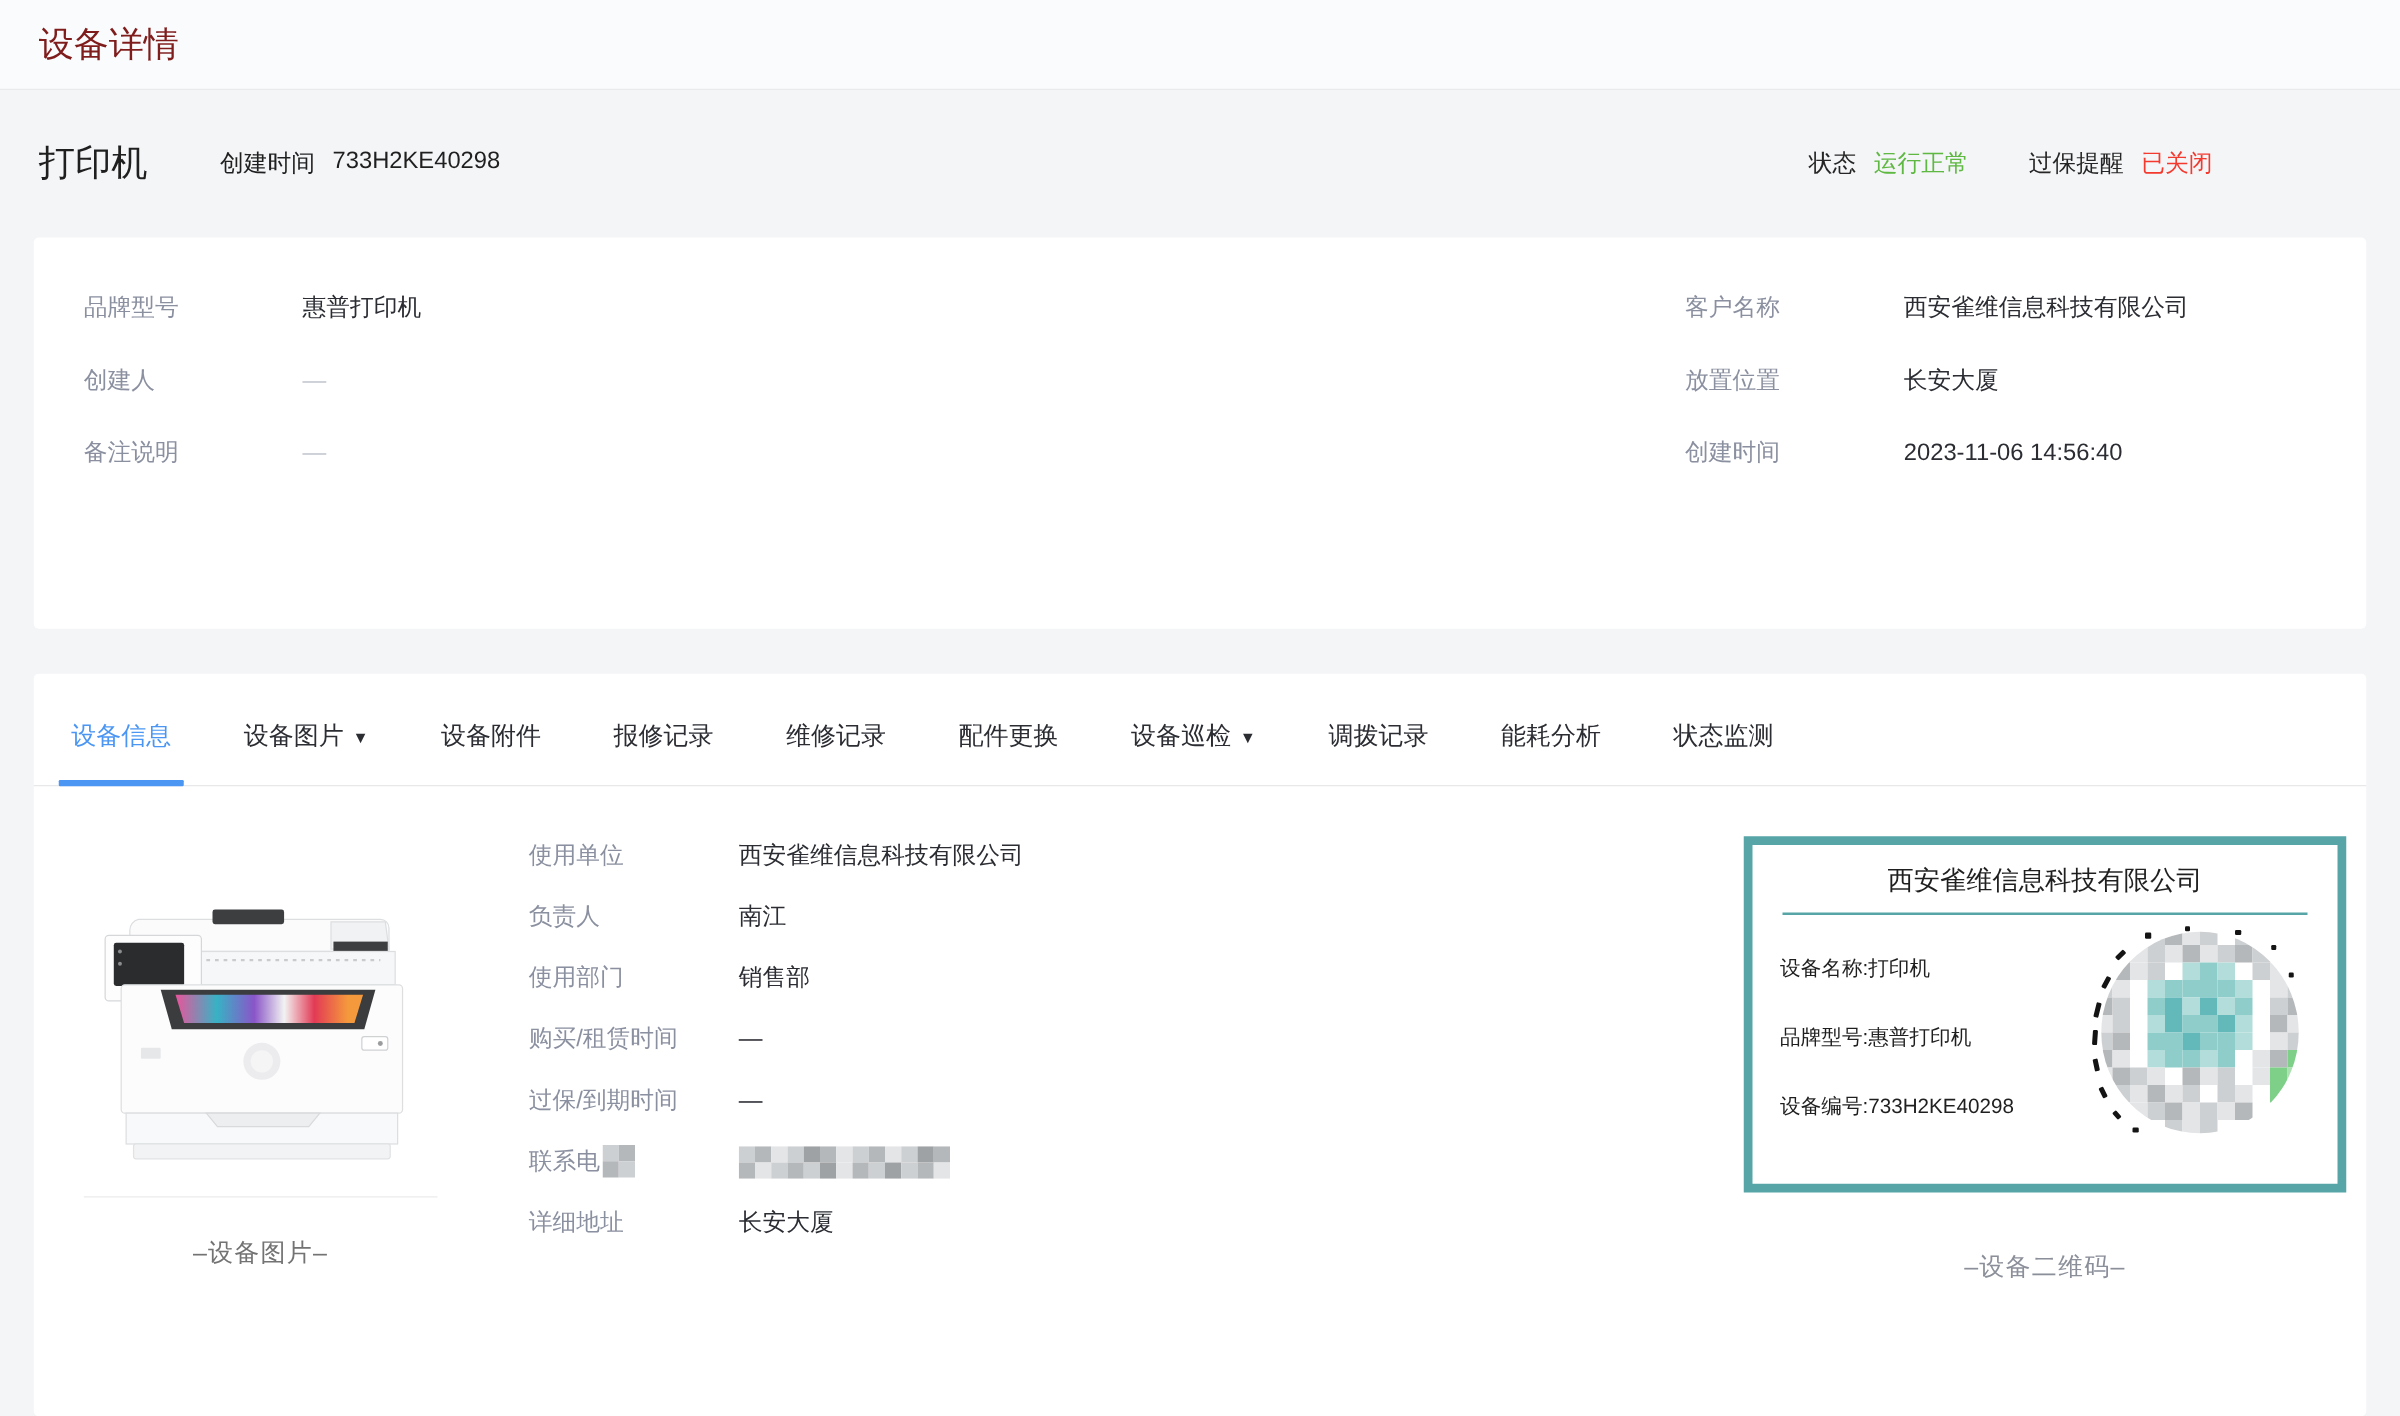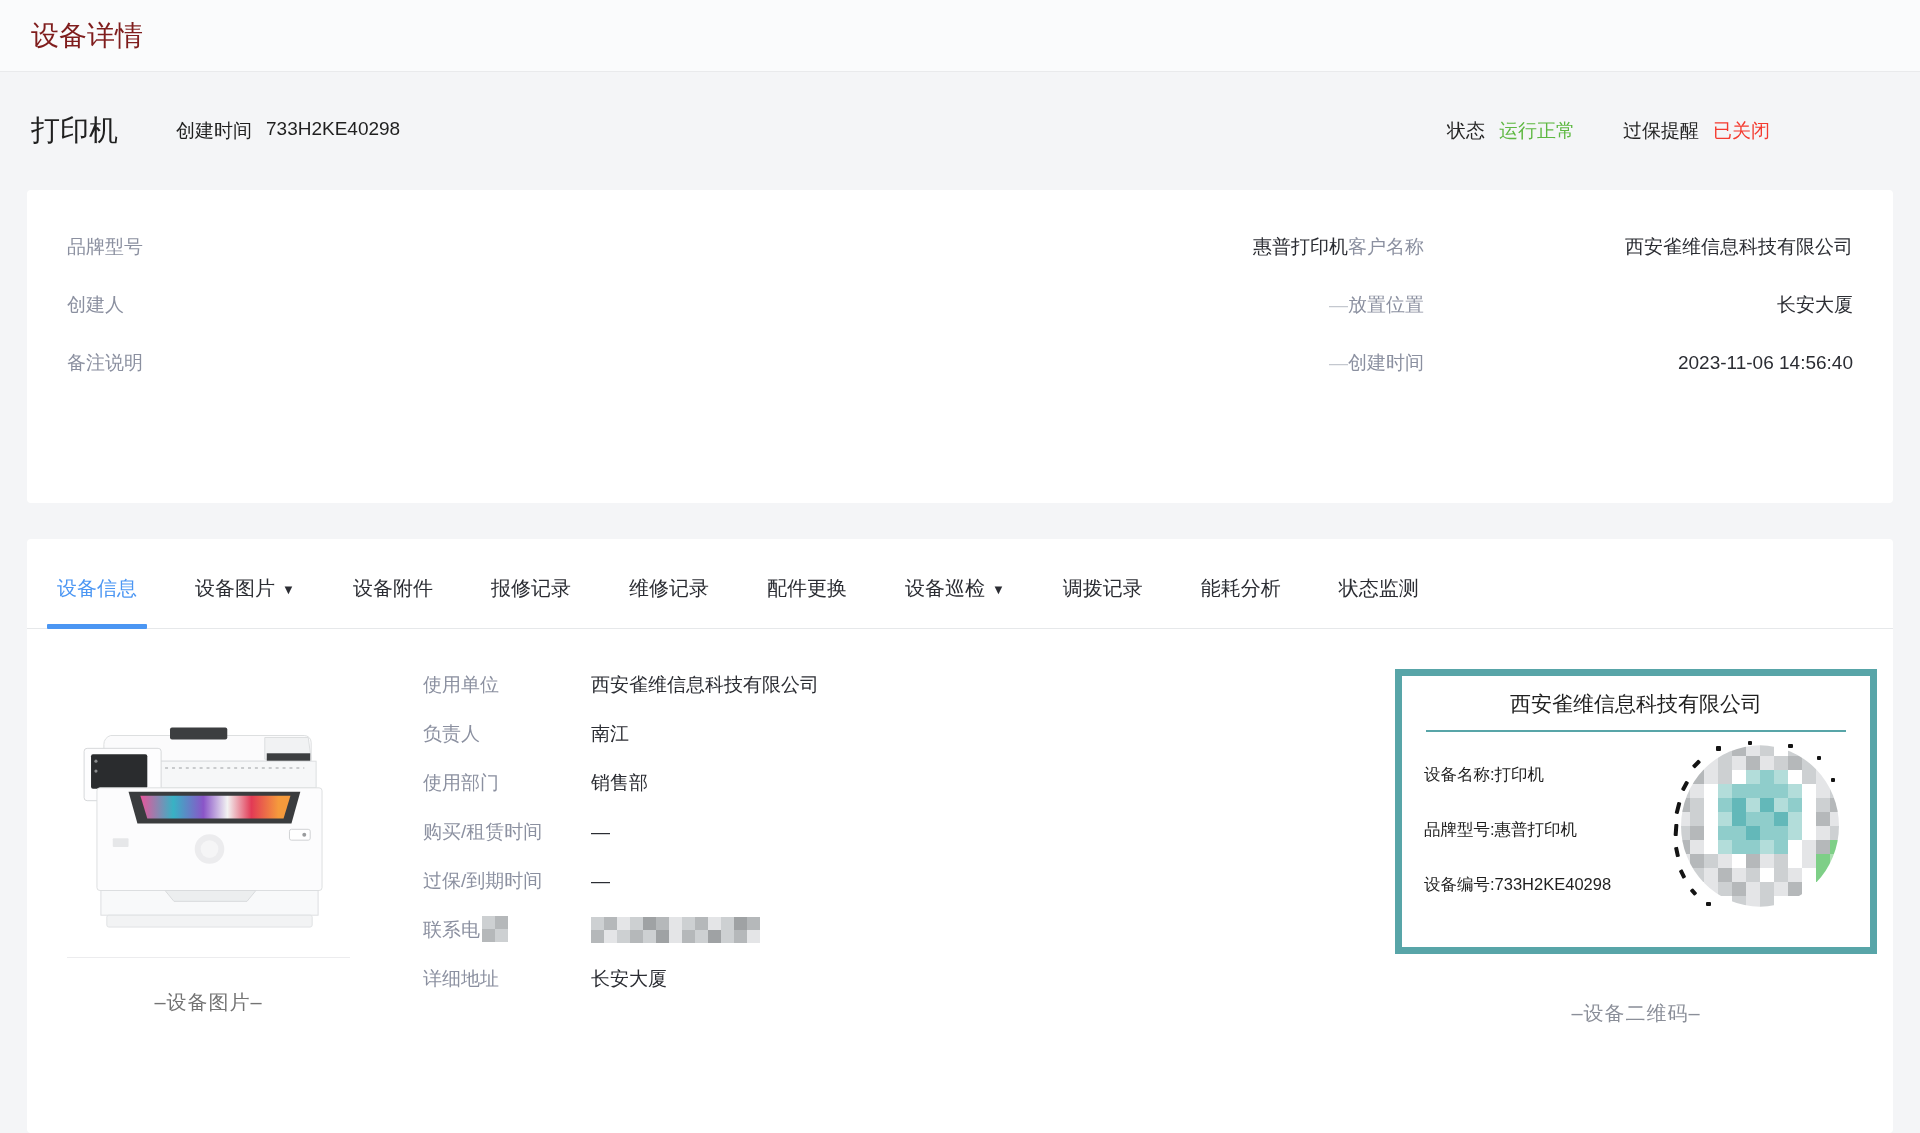--- a/index.html
+++ b/index.html
@@ -21,21 +21,21 @@
   .kv .k { color:#262626; }
   .status-ok { color:#5eb842; }
   .warranty-off { color:#f43a2f; }
 
   
   .card { background:#ffffff; border-radius:4px; margin:0 27px; }
   .info-card { height:313px; padding:42px 40px 0 40px; display:flex; }
   .info-col { display:flex; flex-direction:column; }
   .info-col.left { flex:1; }
   .info-col.right { width:505px; }
-  .info-row { display:flex; margin-bottom:29px; font-size:19px; line-height:29px;justify-content:space-between; }
+  .info-row { display:flex; margin-bottom:29px; font-size:19px; line-height:29px; }
   .info-row .label { width:175px; color:#8b90a0; flex:none; }
   .info-row .value { color:#2b2d33; }
   .value.empty { color:#c4c8cf; }
 
   
   .main-card { margin-top:36px; min-height:594px; }
   .tabs { display:flex; align-items:flex-end; padding:0 30px; height:90px;
     border-bottom:1px solid #e6e8ea; }
   .tab { position:relative; font-size:20px; color:#2b2d33; padding:0 0 26px 0;
     margin-right:58px; cursor:pointer; display:flex; align-items:center; gap:7px; }

